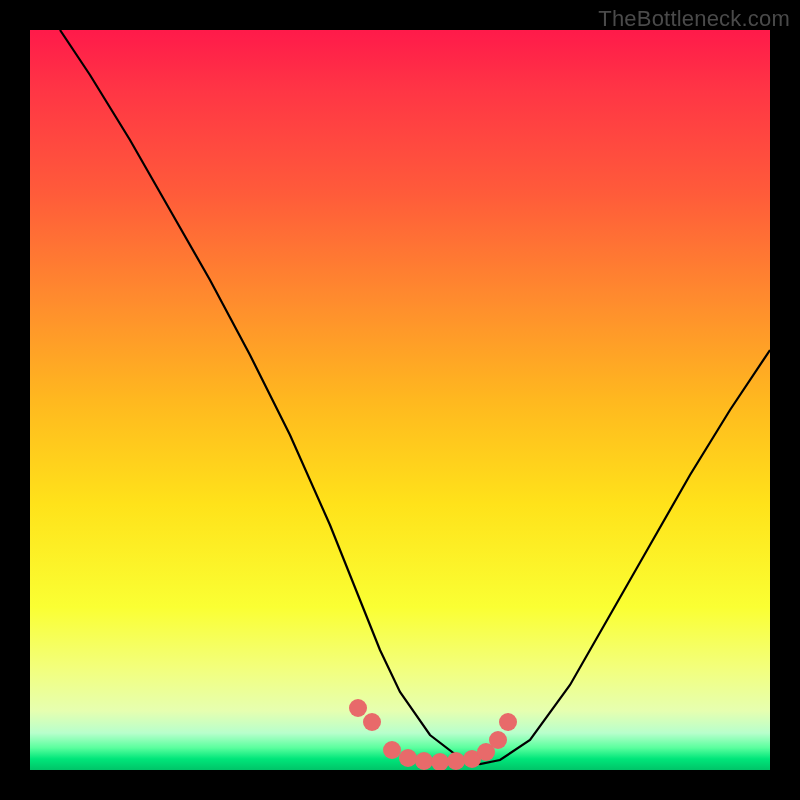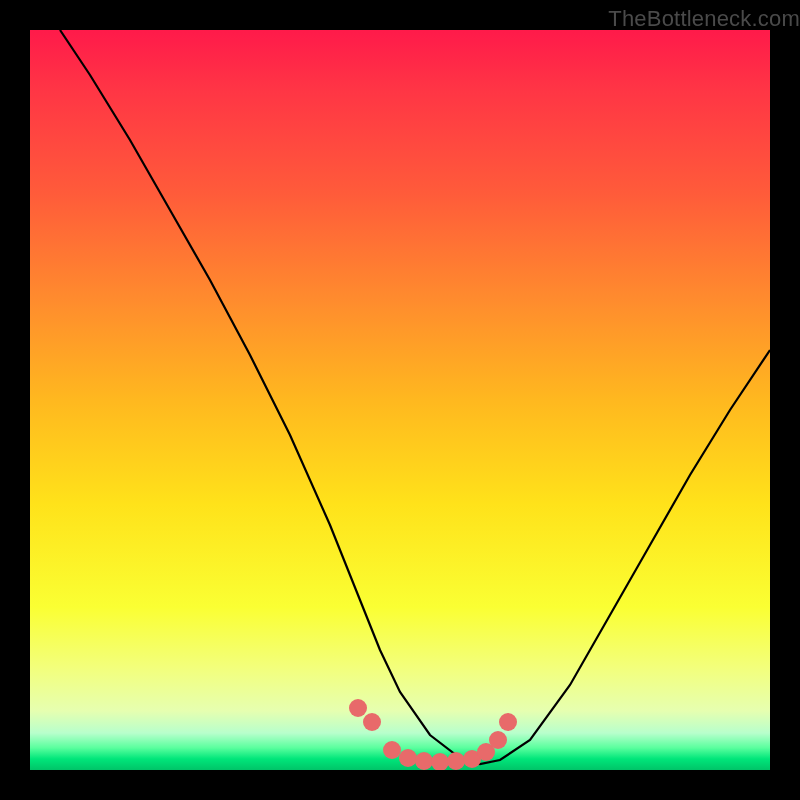--- a/index.html
+++ b/index.html
@@ -38,21 +38,21 @@
       #e6ffb0 92%,
       #b8ffcc 95%,
       #5aff9e 97%,
       #00e67a 98.5%,
       #00c468 100%
     );
   }
   .watermark {
     position: absolute;
     top: 6px;
-    right: 0;
+    right: 10px;
     color: #4a4a4a;
     font-size: 22px;
     font-weight: 500;
     letter-spacing: 0.2px;
     user-select: none;
   }
   svg.curve {
     position: absolute;
     left: 0;
     top: 0;

